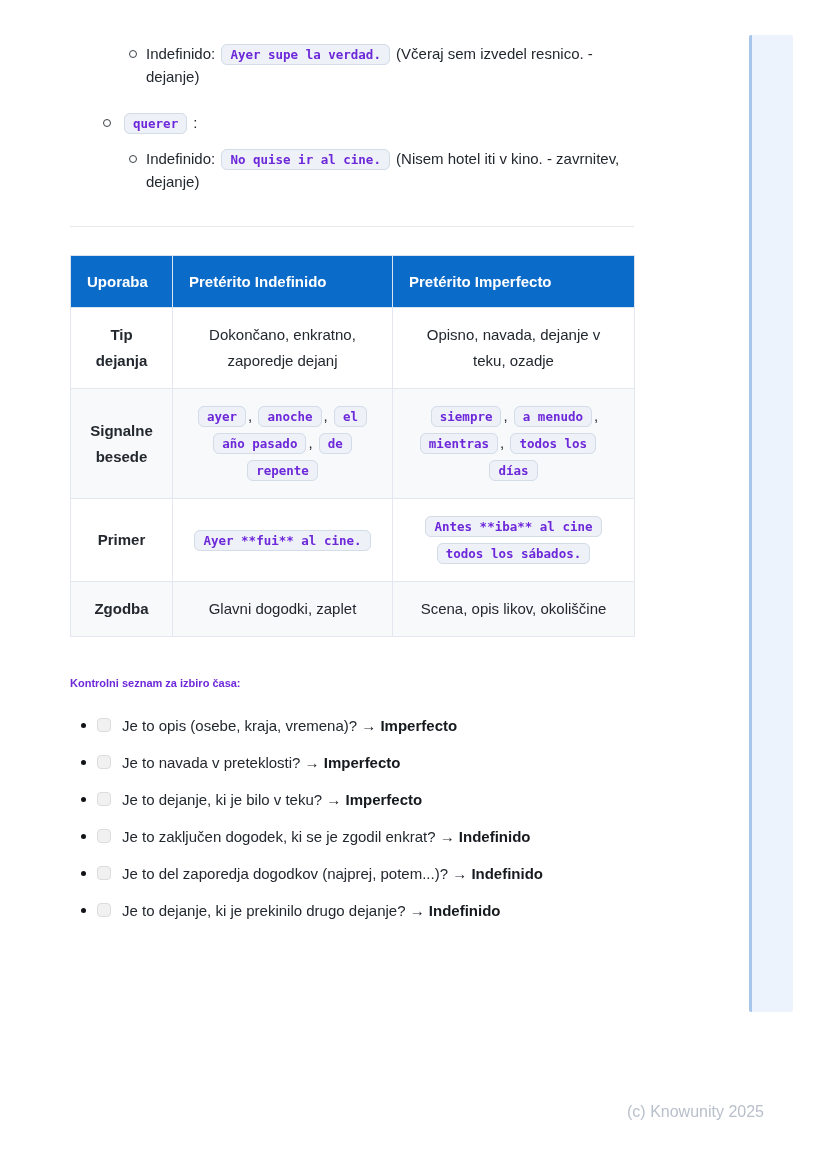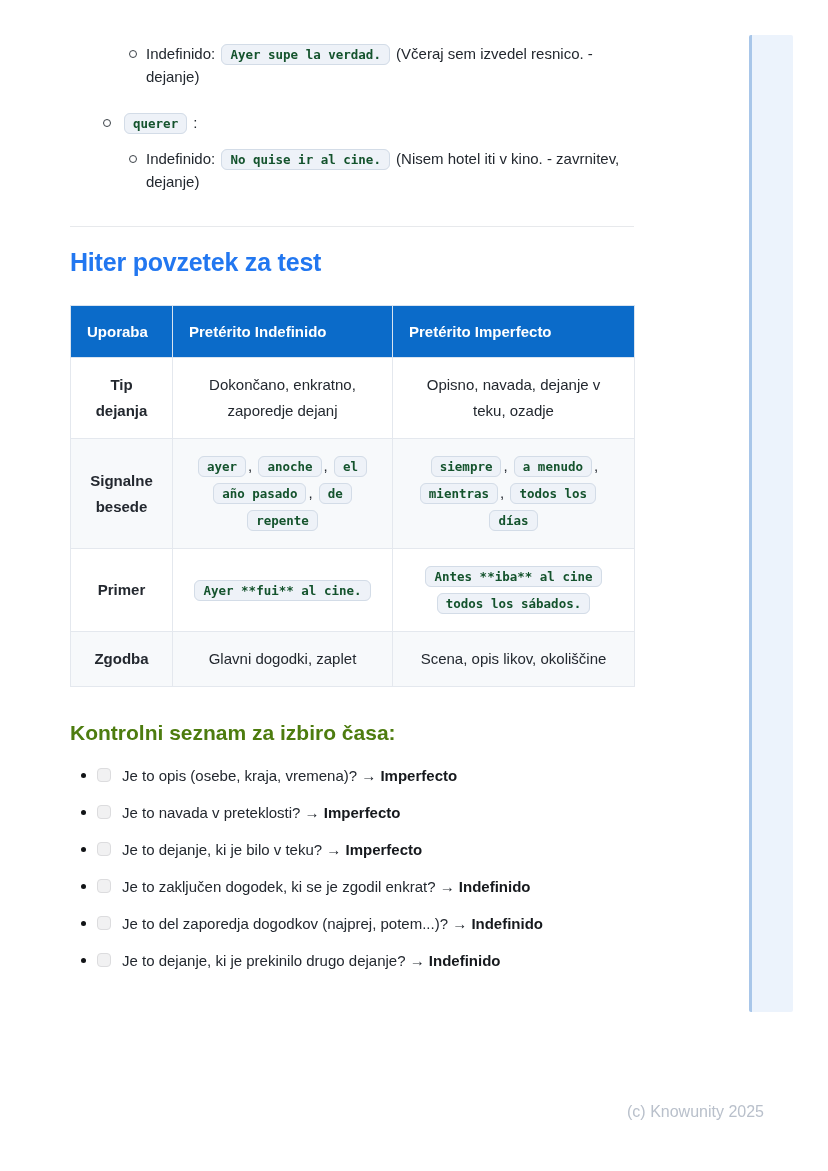--- a/index.html
+++ b/index.html
@@ -10,38 +10,38 @@
   
   .intro{padding-top:43px;}
   .li{position:relative;font-size:15px;line-height:22px;color:#23282f;}
   .li + .li{margin-top:13px;}
   .li.indent1{margin-top:24px;padding-left:52px;}
   .li.indent2{padding-left:76px;}
   .ring{position:absolute;top:7px;width:6px;height:6px;border:1.5px solid #3c4249;border-radius:50%;}
   .indent1 > .ring{left:33px;}
   .indent2 > .ring{left:59px;}
 
-  .chip{font-family:"DejaVu Sans Mono",monospace;font-weight:bold;font-size:12.5px;color:#14532d;
+  .chip{font-family:"DejaVu Sans Mono",monospace;font-weight:bold;font-size:12.5px;color:#6d28d9;
         background:#eef2f8;border:1px solid #d3dce7;border-radius:6px;padding:2px 8px;margin:0 2px;
         -webkit-box-decoration-break:clone;box-decoration-break:clone;}
 
   .divider{height:1px;background:#e7e9ec;margin-top:33px;}
 
   .heading{margin-top:20px;font-size:25px;line-height:30px;font-weight:700;color:#2277f0;letter-spacing:-0.2px;}
 
   table.summary{margin-top:28px;border-collapse:collapse;width:564px;table-layout:fixed;padding-left:38px;}
   table.summary th{background:#0b6bc9;color:#ffffff;font-weight:700;font-size:15px;text-align:left;
         padding:17px 16px;border:1px solid #d9e4f0;}
   table.summary td{border:1px solid #e4e8ee;padding:14px 16px;font-size:15px;line-height:26px;
         color:#23282f;vertical-align:middle;text-align:center;}
   table.summary tbody tr:nth-child(even){background:#f7f9fb;}
   td.rowlabel{font-weight:700;color:#16191d;}
   td.chipcell{line-height:33px;}
 
-  .check-title{margin-top:36px;font-weight:700;font-size:21px;color:#4d7c0f;line-height:20px;}
+  .check-title{margin-top:36px;font-weight:700;font-size:11px;color:#6d28d9;line-height:20px;}
   .checklist{margin-top:22px;}
   .check-item{position:relative;padding-left:52px;font-size:15px;line-height:21px;color:#23282f;}
   .check-item + .check-item{margin-top:16px;}
   .dot{position:absolute;left:11px;top:8px;width:5px;height:5px;background:#121417;border-radius:50%;}
   .checkbox{position:absolute;left:27px;top:3px;width:14px;height:14px;background:#f1f1f2;
         border:1px solid #dcdcde;border-radius:4px;box-sizing:border-box;}
   .check-item strong{font-weight:700;color:#16191d;}
 
   .footer{position:absolute;top:1103px;right:64px;font-size:16px;color:#b9c0cb;}
 
@@ -55,21 +55,20 @@
   <div class="content">
 
     <div class="intro">
         <div class="li indent2"><span class="ring"></span><span>Indefinido: <span class="chip">Ayer supe la verdad.</span> (Včeraj sem izvedel resnico. - dejanje)</span></div>
         <div class="li indent1"><span class="ring"></span><span><span class="chip">querer</span> :</span></div>
         <div class="li indent2"><span class="ring"></span><span>Indefinido: <span class="chip">No quise ir al cine.</span> (Nisem hotel iti v kino. - zavrnitev, dejanje)</span></div>
       </div>
 
     <div class="divider"></div>
 
-    <h2 class="heading">Hiter povzetek za test</h2>
 
     <table class="summary">
       <colgroup>
         <col style="width:102px">
         <col style="width:220px">
         <col style="width:242px">
       </colgroup>
       <thead>
         <tr>
             <th>Uporaba</th>

